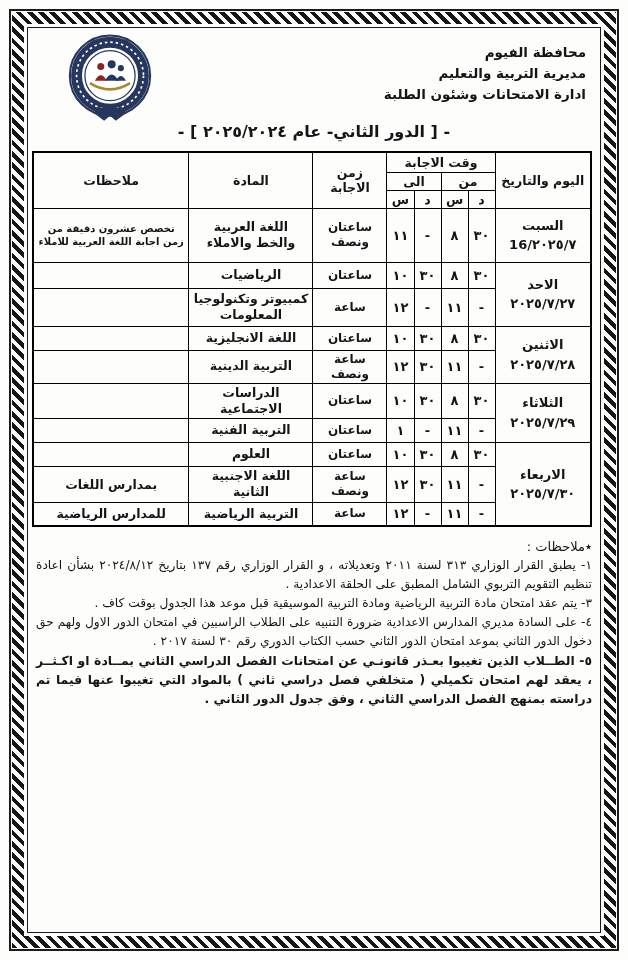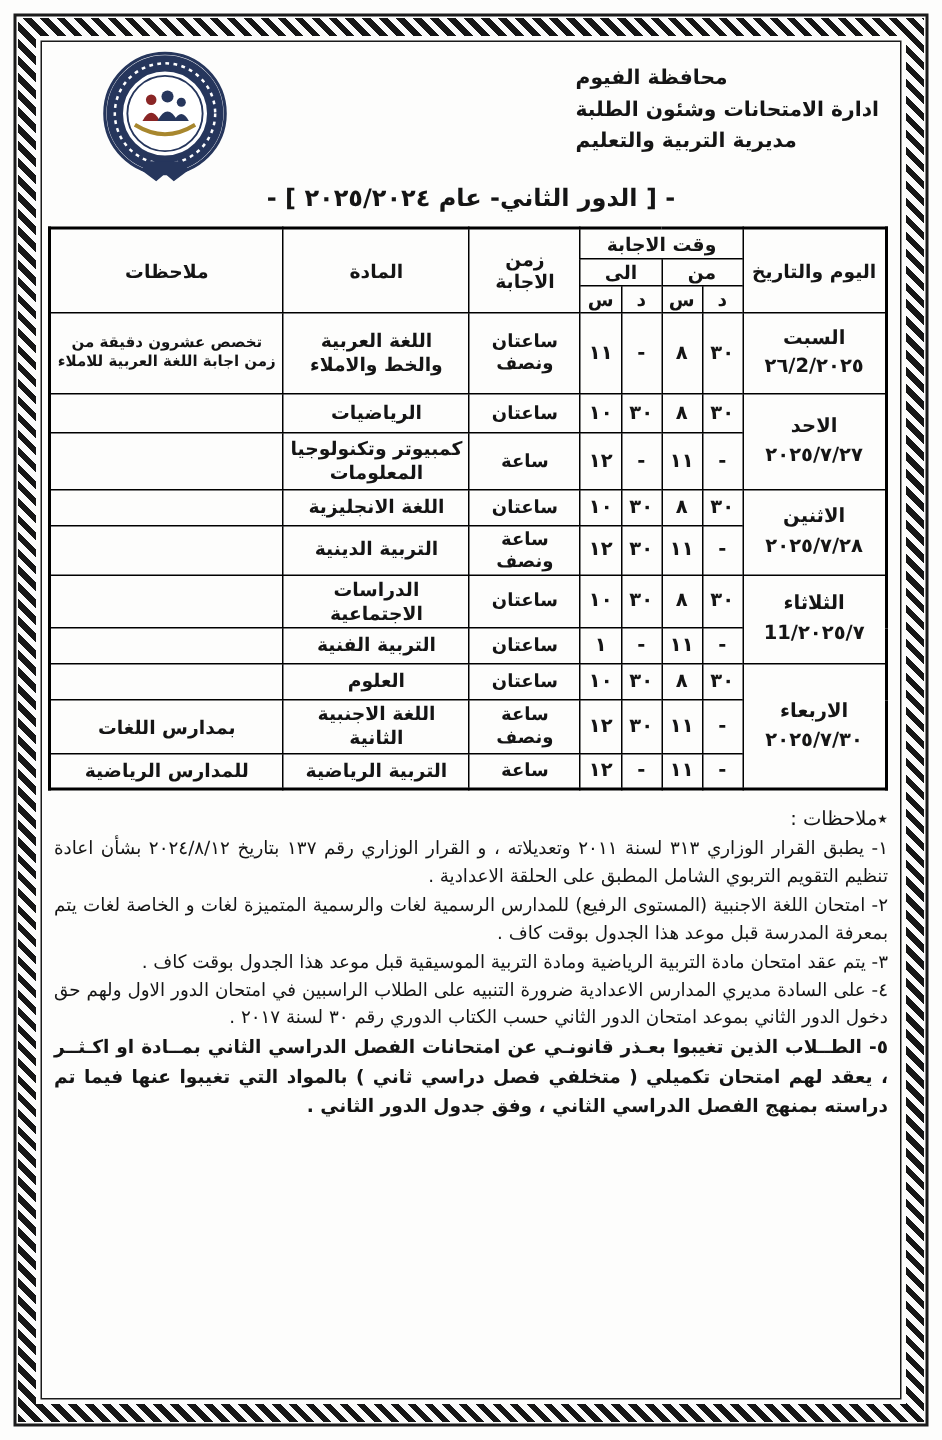--- a/index.html
+++ b/index.html
@@ -14,21 +14,21 @@
   .frame-pattern {
     position:absolute; inset:12px; border:12px solid;
     border-image: repeating-linear-gradient(45deg,#161616 0 4px,#fbfbfb 4px 8px) 12;
     pointer-events:none;
   }
   .frame-inner { position:absolute; inset:27px; border:1.5px solid #1b1b1b; pointer-events:none; }
 
   .content { position:absolute; top:32px; right:36px; left:36px; bottom:32px; direction:rtl; }
 
   .header-row { position:relative; height:86px; }
-  .org-header { position:absolute; top:10px; right:6px; text-align:left; font-weight:bold; font-size:13.5px; line-height:1.55; }
+  .org-header { position:absolute; top:10px; right:6px; text-align:right; font-weight:bold; font-size:13.5px; line-height:1.55; }
   .org-header div { white-space:nowrap; }
   .logo { position:absolute; top:0px; left:28px; width:92px; height:92px; }
 
   .title { text-align:center; font-weight:bold; font-size:14px; margin-top:6px; }
   .subtitle { text-align:center; font-weight:bold; font-size:16px; margin-top:4px; }
 
   table.schedule { width:100%; border-collapse:collapse; table-layout:fixed; margin-top:10px; border:2px solid #000; }
   .schedule th, .schedule td { border:1px solid #000; text-align:center; vertical-align:middle; padding:1px 3px; }
   .schedule thead th { font-weight:bold; font-size:12.5px; }
   .hr1 { height:20px; } .hr2 { height:18px; } .hr3 { height:18px; }
@@ -53,22 +53,22 @@
 <div class="page">
   <div class="frame-outer"></div>
   <div class="frame-pattern"></div>
   <div class="frame-inner"></div>
 
   <div class="content">
 
     <div class="header-row">
       <div class="org-header">
         <div>محافظة الفيوم</div>
+        <div>مديرية التربية والتعليم</div>
         <div>ادارة الامتحانات وشئون الطلبة</div>
-        <div>مديرية التربية والتعليم</div>
       </div>
       <div class="logo">
         <svg viewBox="0 0 110 112" width="92" height="94" aria-hidden="true">
           <circle cx="55" cy="52" r="48" fill="#ffffff" stroke="#26365c" stroke-width="2.5"></circle>
           <circle cx="55" cy="52" r="40" fill="none" stroke="#26365c" stroke-width="13"></circle>
           <circle cx="55" cy="52" r="40" fill="none" stroke="#ffffff" stroke-width="2" stroke-dasharray="3 3.5"></circle>
           <circle cx="55" cy="52" r="30" fill="#ffffff" stroke="#26365c" stroke-width="1.5"></circle>
           <g>
             <circle cx="44" cy="41" r="4.2" fill="#8a2525"></circle>
             <path d="M37 58 q7 -13 14 0 z" fill="#8a2525"></path>
@@ -113,21 +113,21 @@
           <th>س</th>
           <th>د</th>
           <th>س</th>
         </tr>
       </thead>
       <tbody>
 
         <tr class="h52">
           <td class="day-cell">
             <div>السبت</div>
-            <div>٢٠٢٥/2/٢٦</div>
+            <div>٢٠٢٥/٧/16</div>
           </td>
           <td class="num">٣٠</td>
           <td class="num">٨</td>
           <td class="num">-</td>
           <td class="num">١١</td>
           <td class="dur">ساعتان ونصف</td>
           <td class="subj">اللغة العربية والخط والاملاء</td>
           <td class="note-sm">تخصص عشرون دقيقة من زمن اجابة اللغة العربية للاملاء</td>
         </tr>
 
@@ -173,21 +173,21 @@
           <td class="num">٣٠</td>
           <td class="num">١٢</td>
           <td class="dur">ساعة ونصف</td>
           <td class="subj">التربية الدينية</td>
           <td class="note"></td>
         </tr>
 
         <tr class="h24">
           <td class="day-cell" rowspan="2">
             <div>الثلاثاء</div>
-            <div>٢٠٢٥/٧/11</div>
+            <div>٢٠٢٥/٧/٢٩</div>
           </td>
           <td class="num">٣٠</td>
           <td class="num">٨</td>
           <td class="num">٣٠</td>
           <td class="num">١٠</td>
           <td class="dur">ساعتان</td>
           <td class="subj">الدراسات الاجتماعية</td>
           <td class="note"></td>
         </tr>
         <tr class="h24">
@@ -231,20 +231,19 @@
           <td class="subj">التربية الرياضية</td>
           <td class="note">للمدارس الرياضية</td>
         </tr>
 
       </tbody>
     </table>
 
     <div class="footnotes">
       <div class="fn-title">٭ملاحظات :</div>
       <div class="fn-item">١- يطبق القرار الوزاري ٣١٣ لسنة ٢٠١١ وتعديلاته ، و القرار الوزاري رقم ١٣٧ بتاريخ ٢٠٢٤/٨/١٢ بشأن اعادة تنظيم التقويم التربوي الشامل المطبق على الحلقة الاعدادية .</div>
-      <div class="fn-item">٢- امتحان اللغة الاجنبية (المستوى الرفيع) للمدارس الرسمية لغات والرسمية المتميزة لغات و الخاصة لغات يتم بمعرفة المدرسة قبل موعد هذا الجدول بوقت كاف .</div>
       <div class="fn-item">٣- يتم عقد امتحان مادة التربية الرياضية ومادة التربية الموسيقية قبل موعد هذا الجدول بوقت كاف .</div>
       <div class="fn-item">٤- على السادة مديري المدارس الاعدادية ضرورة التنبيه على الطلاب الراسبين في امتحان الدور الاول ولهم حق دخول الدور الثاني بموعد امتحان الدور الثاني حسب الكتاب الدوري رقم ٣٠ لسنة ٢٠١٧ .</div>
       <div class="fn-item bold">٥- الطــلاب الذين تغيبوا بعـذر قانونـي عن امتحانات الفصل الدراسي الثاني بمــادة او اكـثــر ، يعقد لهم امتحان تكميلي ( متخلفي فصل دراسي ثاني ) بالمواد التي تغيبوا عنها فيما تم دراسته بمنهج الفصل الدراسي الثاني ، وفق جدول الدور الثاني .</div>
     </div>
 
   </div>
 </div>
 
 </body></html>

